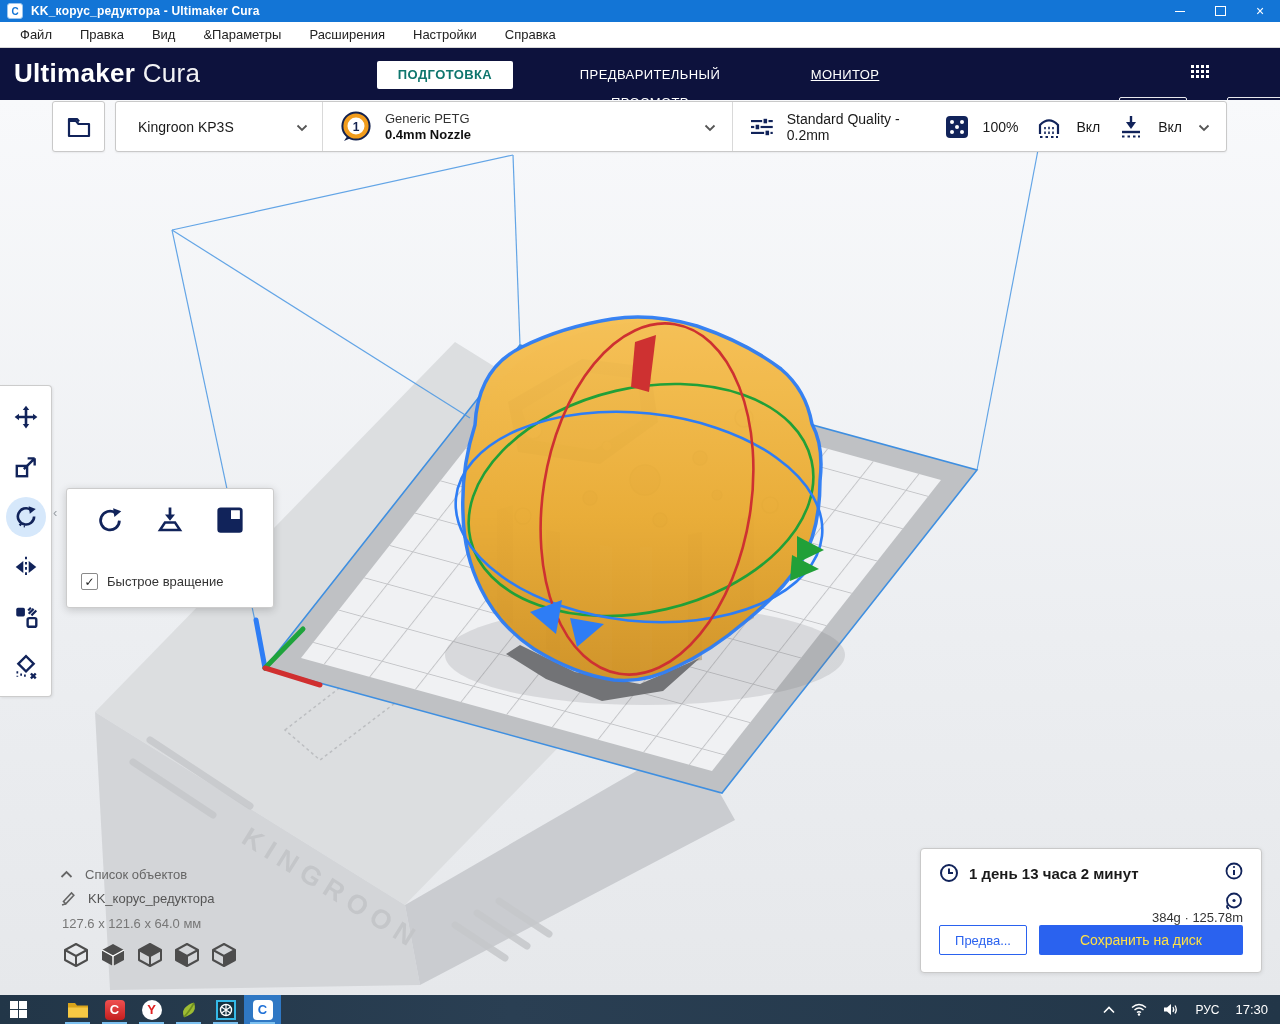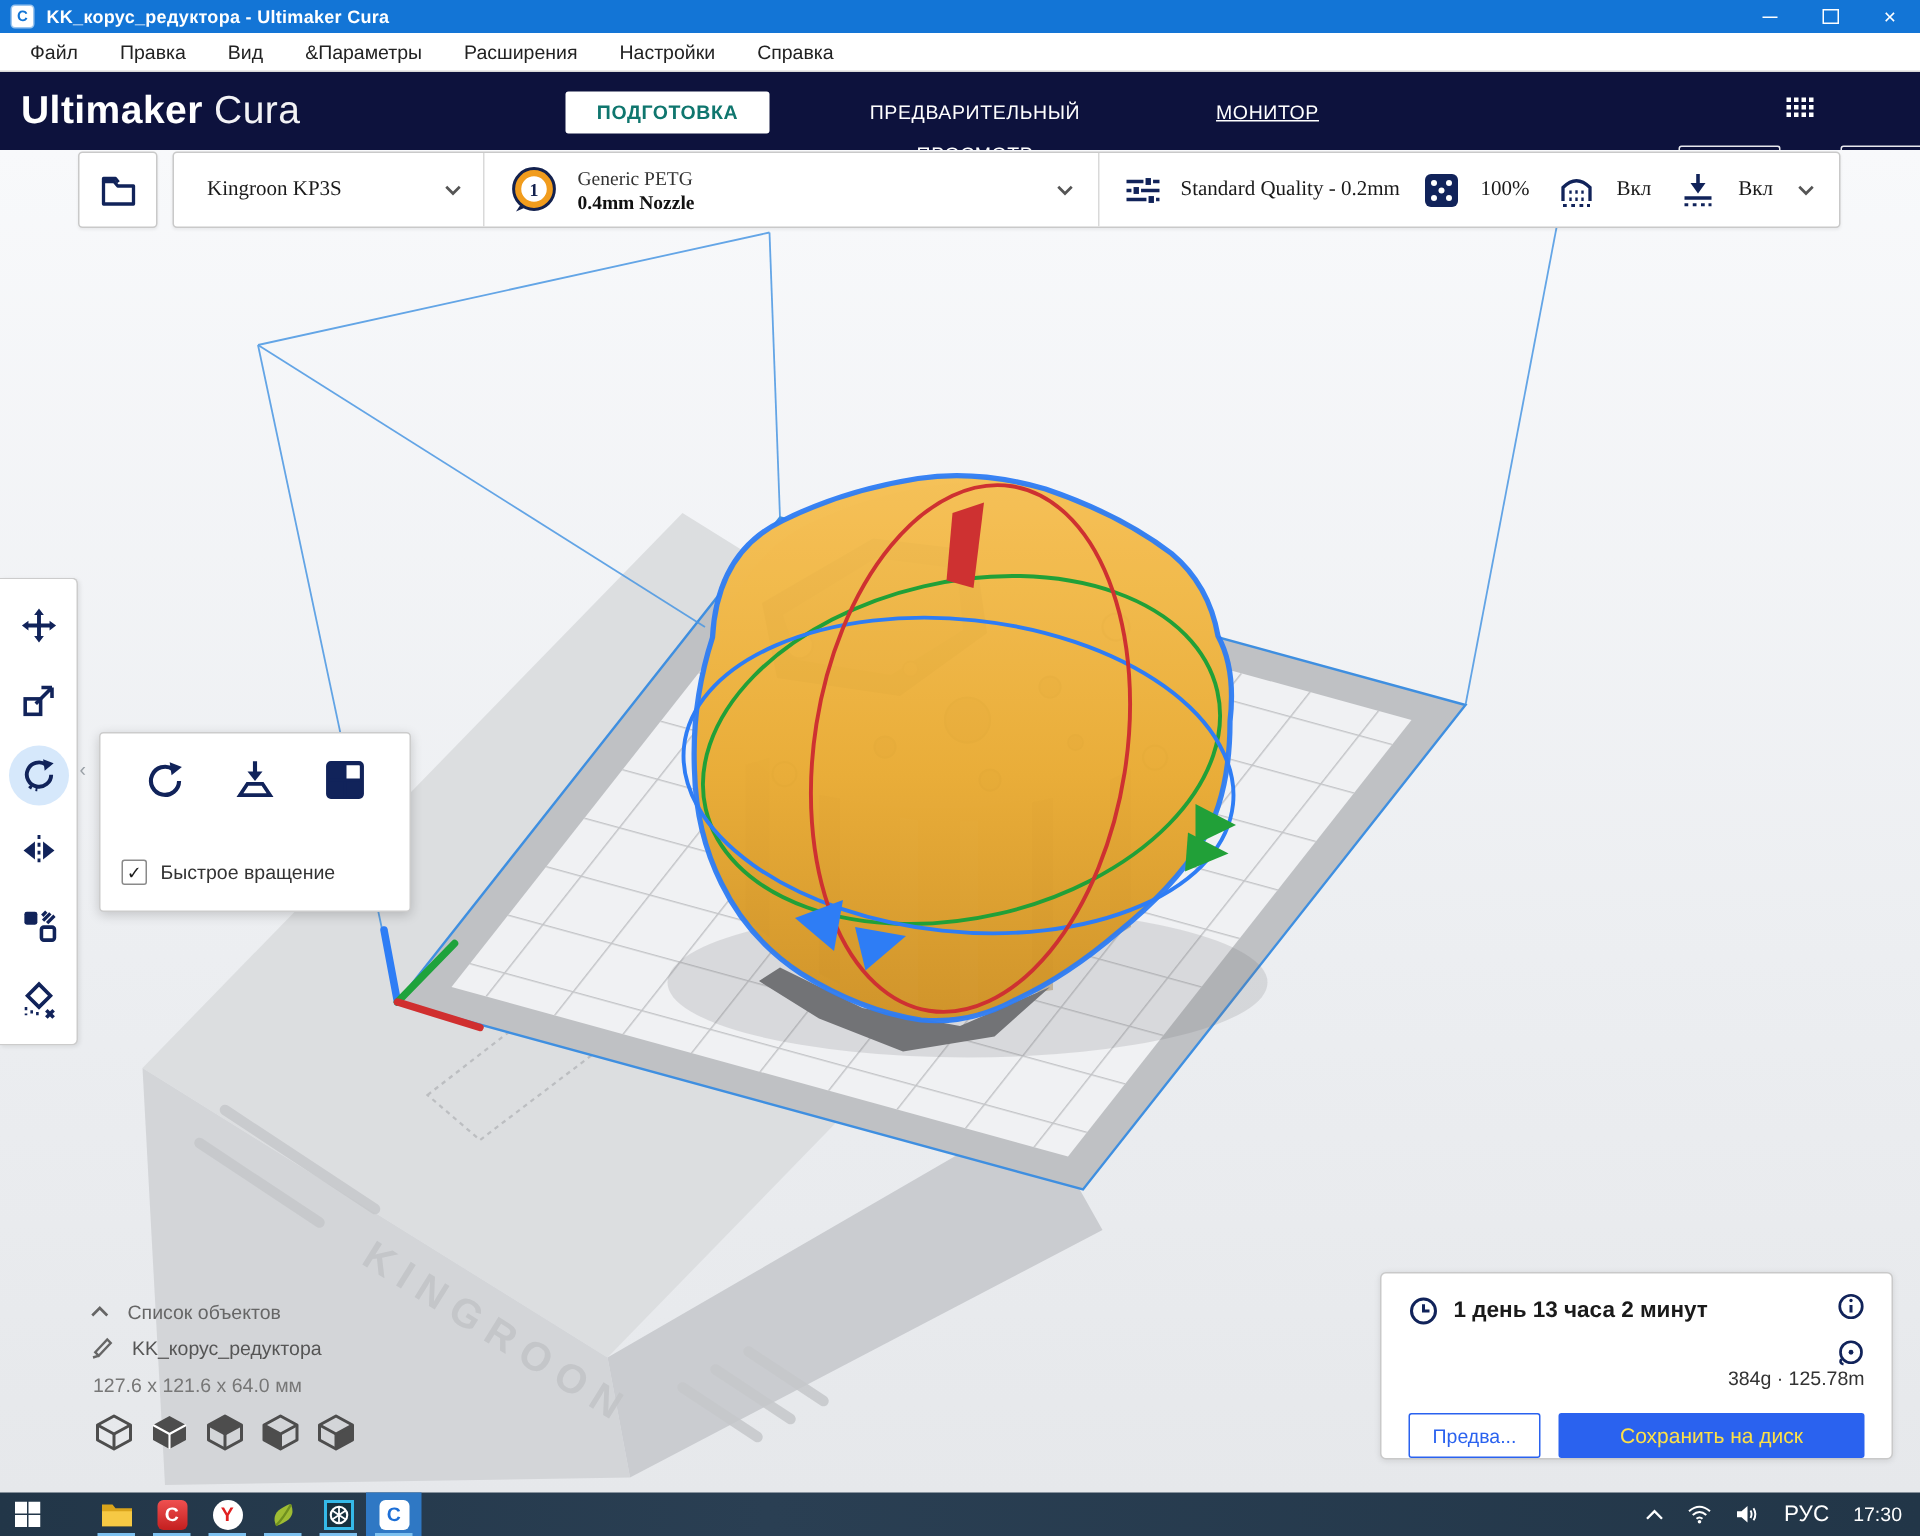--- a/index.html
+++ b/index.html
@@ -28,21 +28,21 @@
   .tab{position:absolute;top:13px;height:28px;line-height:28px;text-align:center;font-size:13px;letter-spacing:.4px;color:#fff;}
   .tab.active{background:#fff;color:#0f766e;font-weight:700;border-radius:2px;}
   .hbtn{position:absolute;top:12px;height:22px;line-height:22px;border:1px solid #e8e8ee;border-radius:2px;color:#fff;font-size:12px;padding:0 10px;margin-top:37px;}
   .appsgrid{position:absolute;top:13px;width:22px;height:22px;}
 
   
   .viewport{position:absolute;top:100px;left:0;width:1280px;height:895px;background:linear-gradient(180deg,#f8f9fb 0%,#eceef1 60%,#e6e8eb 100%);}
   .scene{position:absolute;top:0;left:0;}
 
   
-  .card{position:absolute;top:1px;height:51px;background:#fff;border:1px solid #c9c9c9;border-radius:3px;box-sizing:border-box;box-shadow:0 1px 2px rgba(0,0,0,.06);font-family:Liberation Serif, serif;}
+  .card{position:absolute;top:1px;height:51px;background:#fff;border:1px solid #c9c9c9;border-radius:3px;box-sizing:border-box;box-shadow:0 1px 2px rgba(0,0,0,.06);}
   .folder-card{left:52px;width:53px;display:flex;align-items:center;justify-content:center;}
   .config-group{left:115px;width:1112px;display:flex;}
   .cfg-sec{height:100%;display:flex;align-items:center;box-sizing:border-box;}
   .sec-printer{width:207px;border-right:1px solid #d9d9d9;padding:0 14px 0 22px;}
   .sec-material{width:410px;border-right:1px solid #d9d9d9;padding:0 16px 0 18px;}
   .sec-settings{flex:1;padding:0 16px;}
   .cfg-text{font-size:14px;color:#1a1a1a;}
   .mat-lines{margin-left:14px;line-height:16px;}
   .mat-top{font-size:13px;color:#333;}
   .mat-bot{font-size:13px;font-weight:700;color:#111;}
@@ -71,34 +71,34 @@
   .viewcubes{display:flex;gap:6px;margin-left:0px;}
   .vcube{width:31px;height:28px;display:flex;align-items:center;justify-content:center;}
 
   
   .outpanel{position:absolute;left:920px;top:748px;width:342px;height:125px;background:#fff;border:1px solid #c9c9c9;border-radius:4px;box-shadow:0 1px 4px rgba(0,0,0,.10);box-sizing:border-box;padding:13px 18px;}
   .out-row1{display:flex;align-items:center;}
   .out-time{font-size:15px;font-weight:700;color:#1a1a1a;margin-left:10px;}
   .out-info{margin-left:auto;}
   .out-row2{display:flex;align-items:flex-end;margin-top:8px;flex-direction:column;}
   .out-usage{font-size:13px;color:#333;margin-left:12px;}
-  .out-row3{display:flex;gap:12px;margin-top:16px;}
+  .out-row3{display:flex;gap:12px;margin-top:0;}
   .btn-outline{width:88px;height:30px;border:1px solid #2a62ef;border-radius:2px;background:#fff;color:#2a62ef;font-size:13px;display:flex;align-items:center;justify-content:center;box-sizing:border-box;}
   .btn-solid{flex:1;height:30px;background:#2a62ef;border-radius:2px;color:#fde047;font-size:14px;display:flex;align-items:center;justify-content:center;}
 
   
   .taskbar{position:absolute;top:995px;left:0;width:1280px;height:29px;background:linear-gradient(90deg,#223648 0%,#2a3f53 40%,#223648 100%);display:flex;align-items:center;}
   .tb-item{width:37px;height:29px;display:flex;align-items:center;justify-content:center;position:relative;}
   .tb-underline{position:absolute;bottom:0;left:6px;right:6px;height:2px;background:#7cc0ef;}
   .tb-cura-active{background:#2f78c4;}
   .redc{width:20px;height:20px;border-radius:4px;background:linear-gradient(180deg,#ef5050,#c41f1f);display:flex;align-items:center;justify-content:center;color:#fff;font-weight:bold;font-size:13px;}
   .ybrowser{width:20px;height:20px;border-radius:50%;background:#fff;display:flex;align-items:center;justify-content:center;color:#e02020;font-weight:bold;font-size:13px;}
   .curaic{width:20px;height:20px;border-radius:4px;background:#fff;display:flex;align-items:center;justify-content:center;color:#1d6fd6;font-weight:bold;font-size:13px;}
   .tray{margin-left:auto;display:flex;align-items:center;height:29px;}
-  .tray-item{color:#fff;display:flex;align-items:center;justify-content:center;height:29px;padding:0 8px;font-size:15px;}
+  .tray-item{color:#fff;display:flex;align-items:center;justify-content:center;height:29px;padding:0 8px;font-size:12px;}
   .tray-time{font-size:13px;padding-right:12px;}
 </style>
 </head>
 <body>
 
 <div class="screen">
 
   <div class="titlebar">
     <div class="appicon">C</div>
     <div class="title">KK_корус_редуктора - Ultimaker Cura</div>

